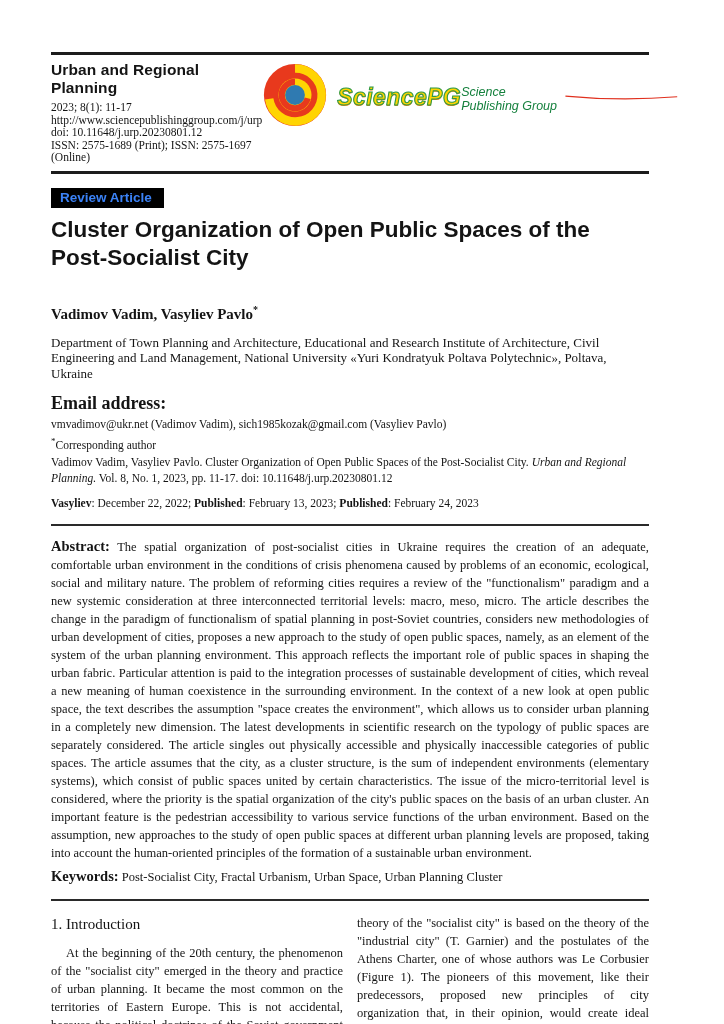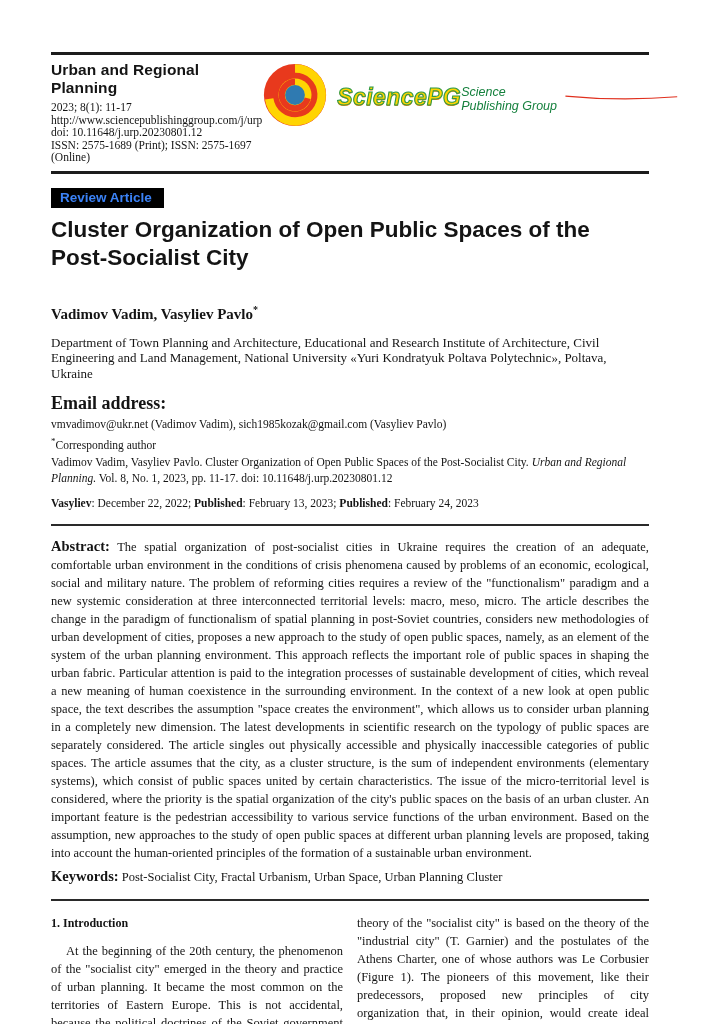--- a/index.html
+++ b/index.html
@@ -55,21 +55,21 @@
 
   .rule-abs-top { margin-top:15px; }
   .abstract { font-size:12.5px; line-height:18px; text-align:justify; margin-top:11px; }
   .inline-label { font-size:14.5px; font-weight:bold; }
   .keywords { font-size:12.5px; margin-top:6px; }
   .rule-abs-bottom { margin-top:14px; }
 
   
   .columns { display:flex; gap:14px; margin-top:13px; }
   .col { width:304px; }
-  .intro-heading { font-size:12px; font-weight:bold; margin-bottom:11px; margin-top:2px; }
+  .intro-heading { font-size:15px; font-weight:normal; margin-bottom:11px; margin-top:2px; }
   .body-par { font-size:12.5px; line-height:18px; text-align:justify; }
   .indent { text-indent:15px; }
 </style>
 </head>
 <body>
 
 <div class="page">
 
   <hr class="rule-thick">
 

